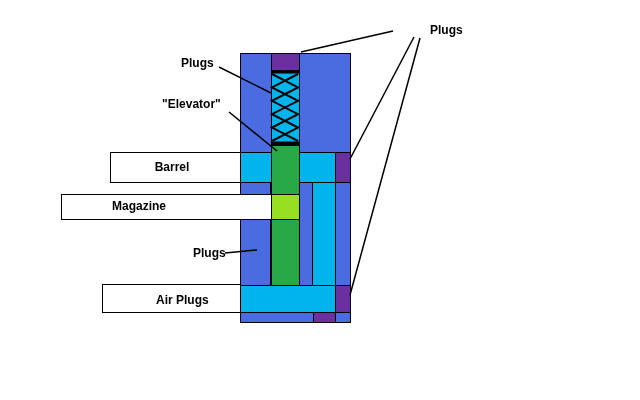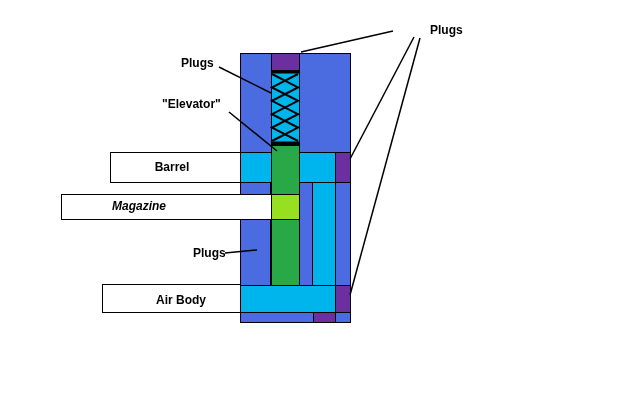--- a/index.html
+++ b/index.html
@@ -82,17 +82,17 @@
     <line x1="229" y1="112" x2="277" y2="151" class="pointer"></line>
     <line x1="225" y1="253" x2="257" y2="250" class="pointer"></line>
     <line x1="393" y1="31" x2="301" y2="52" class="pointer"></line>
     <line x1="414" y1="37" x2="350" y2="159" class="pointer"></line>
     <line x1="420" y1="38" x2="350" y2="295" class="pointer"></line>
   </svg>
 
   <div class="label" style="left:181px; top:57px;">Plugs</div>
   <div class="label" style="left:162px; top:98px;">"Elevator"</div>
   <div class="label centered" style="left:110px; top:161px; width:124px;">Barrel</div>
-  <div class="label" style="left:112px; top:200px;font-style:italic;">Magazine</div>
+  <div class="label" style="left:112px; top:200px;">Magazine</div>
   <div class="label" style="left:193px; top:247px;">Plugs</div>
-  <div class="label" style="left:156px; top:294px;">Air Body</div>
+  <div class="label" style="left:156px; top:294px;">Air Plugs</div>
   <div class="label" style="left:394px; top:24px;padding-left:36px;">Plugs</div>
 </div>
 
 </body></html>

